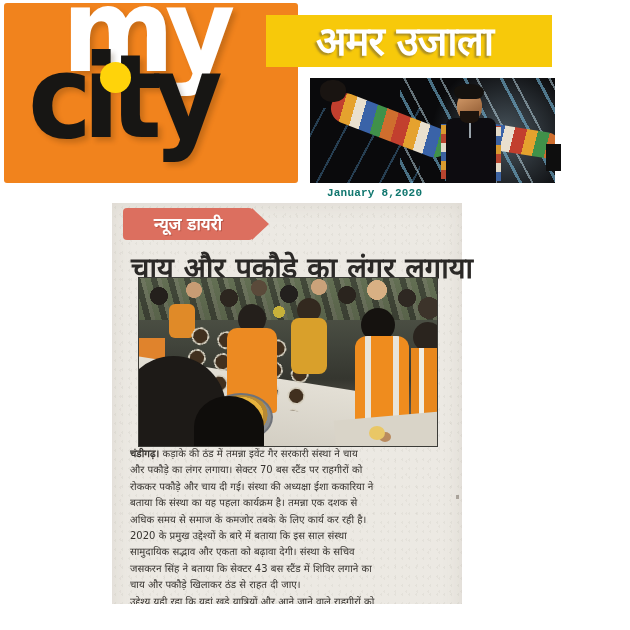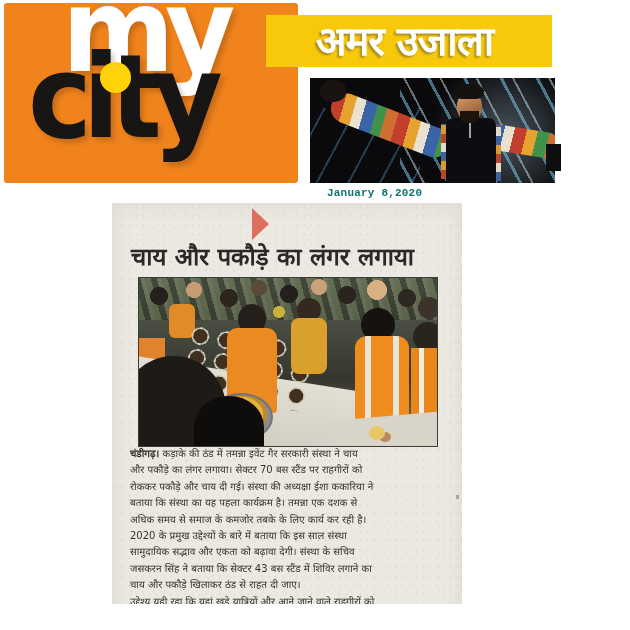--- a/index.html
+++ b/index.html
@@ -68,21 +68,21 @@
       radial-gradient(rgba(120,110,95,0.07) 1px, rgba(0,0,0,0) 1px),
       radial-gradient(rgba(90,80,70,0.05) 1px, rgba(0,0,0,0) 1px);
     background-size:7px 9px, 11px 13px;background-position:0 0,3px 5px;
     box-shadow:inset 0 0 20px rgba(150,140,120,.18);}
   .nd-banner{position:absolute;left:11px;top:5px;width:130px;height:32px;background:#DC6F5F;
              border-radius:4px;display:flex;align-items:center;justify-content:center;}
   .nd-arrow{position:absolute;left:140px;top:5px;width:0;height:0;
             border-top:16px solid transparent;border-bottom:16px solid transparent;
             border-left:17px solid #DC6F5F;}
   .nd-label{color:#ffffff;font-weight:bold;font-size:17px;line-height:1;text-shadow:1px 1px 0 rgba(120,40,30,.35);}
-  .headline{position:absolute;left:19px;top:40px;font-size:24px;font-weight:bold;color:#2b2927;
+  .headline{position:absolute;left:19px;top:48px;font-size:29px;font-weight:bold;color:#2b2927;
             white-space:nowrap;line-height:1.2;}
 
   
   .event-photo{position:absolute;left:26px;top:74px;width:300px;height:170px;
                border:1px solid #3c3c38;overflow:hidden;
                background:linear-gradient(180deg,#5c6352 0%,#4d5145 20%,#41443b 40%,#35362f 60%,#57544b 78%,#8f8a7d 100%);}
   .ep-foliage{position:absolute;left:0;top:0;width:100%;height:42px;opacity:.8;
     background:repeating-linear-gradient(75deg, rgba(110,130,85,.5) 0 6px, rgba(40,45,32,.6) 6px 12px,
       rgba(160,170,130,.35) 12px 16px);}
   .ep-crowd{position:absolute;left:0;top:0;width:100%;height:64px;
@@ -165,20 +165,23 @@
     <div class="ap-head"></div>
     <div class="ap-cap"></div>
     <div class="ap-beard"></div>
   </div>
   <div class="photo-tab"></div>
 
   <div class="date-text">January 8,2020</div>
 
   <div class="clipping">
 
+    <div class="nd-banner">
+      <span class="nd-label">न्यूज डायरी</span>
+    </div>
     <div class="nd-arrow"></div>
 
     <div class="headline">चाय और पकौड़े का लंगर लगाया</div>
 
     <div class="event-photo">
       <div class="ep-foliage"></div>
       <div class="ep-crowd"></div>
       <div class="ep-left-orange"></div>
       <div class="ep-vest-e"></div>
       <div class="ep-table"></div>

